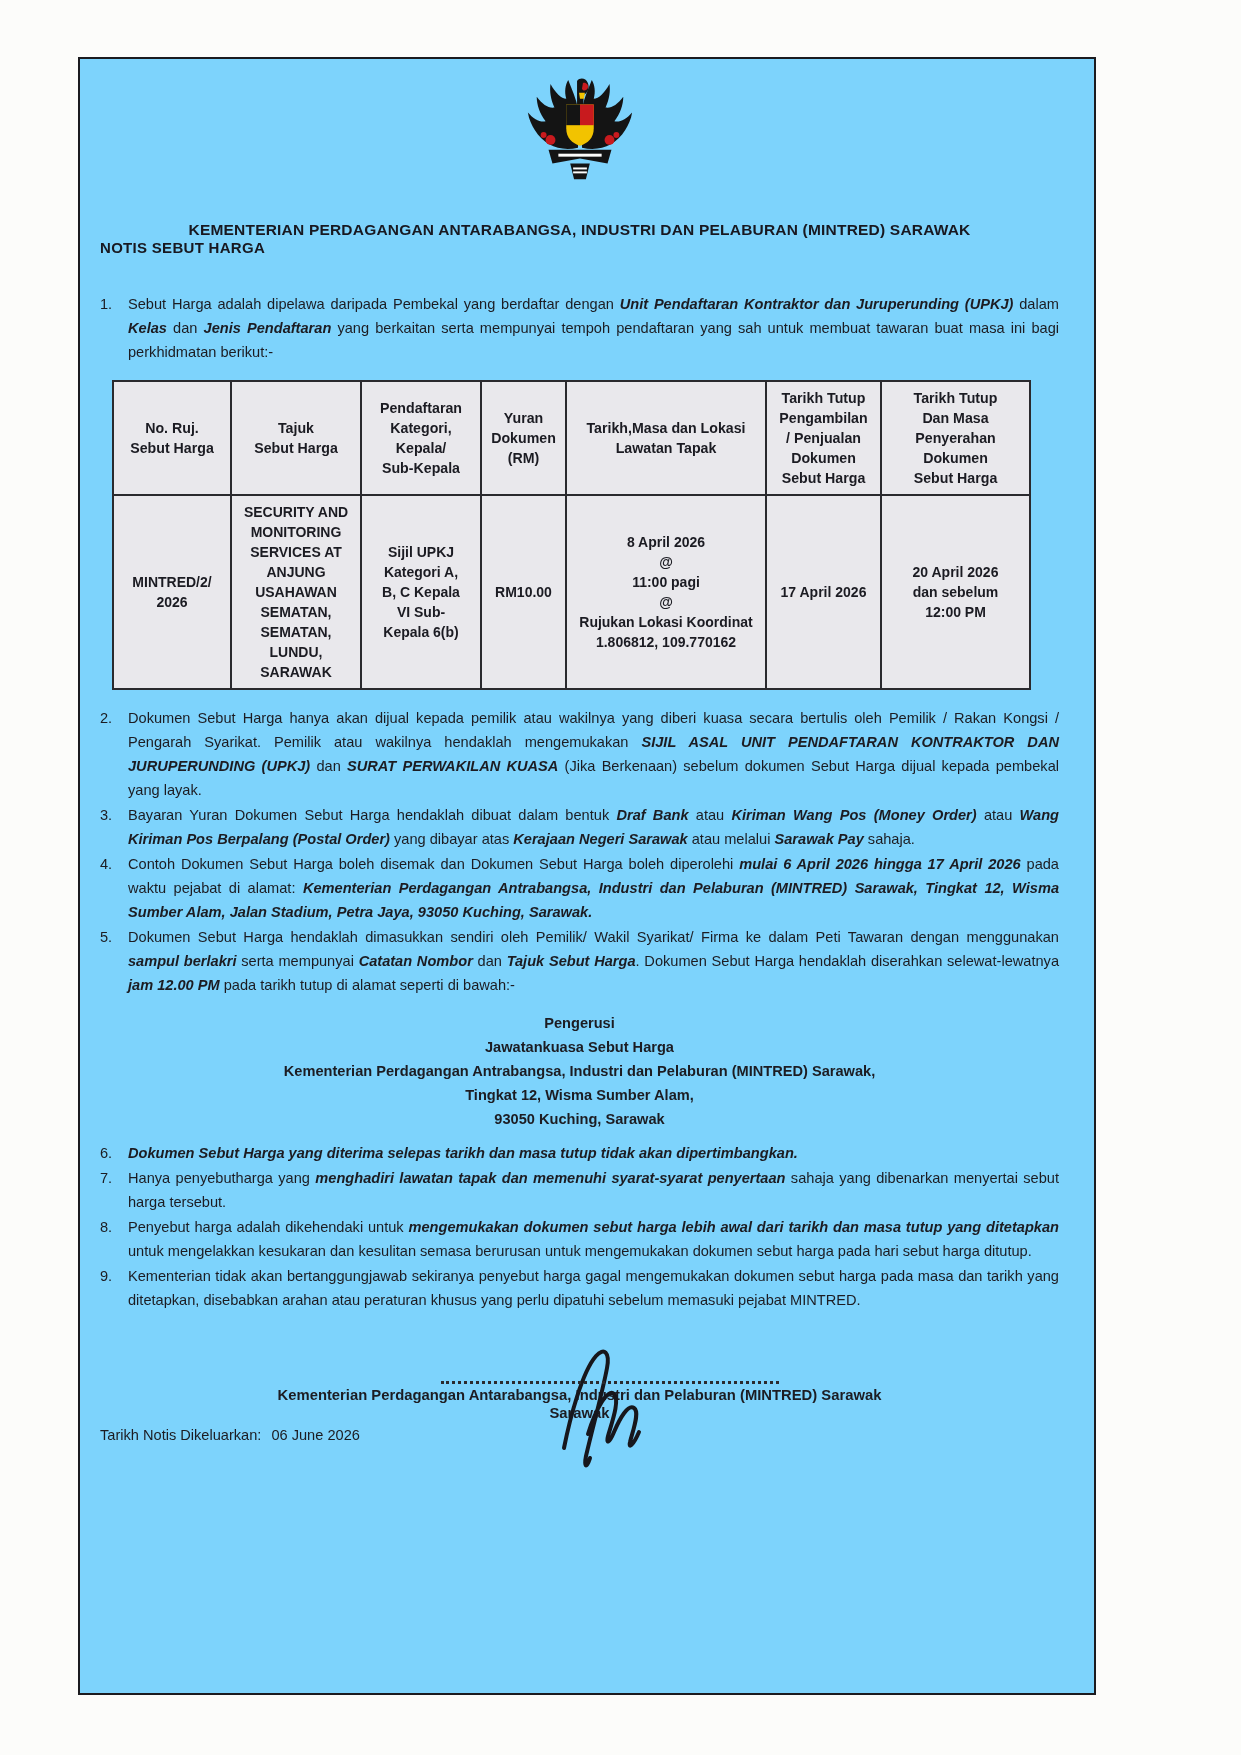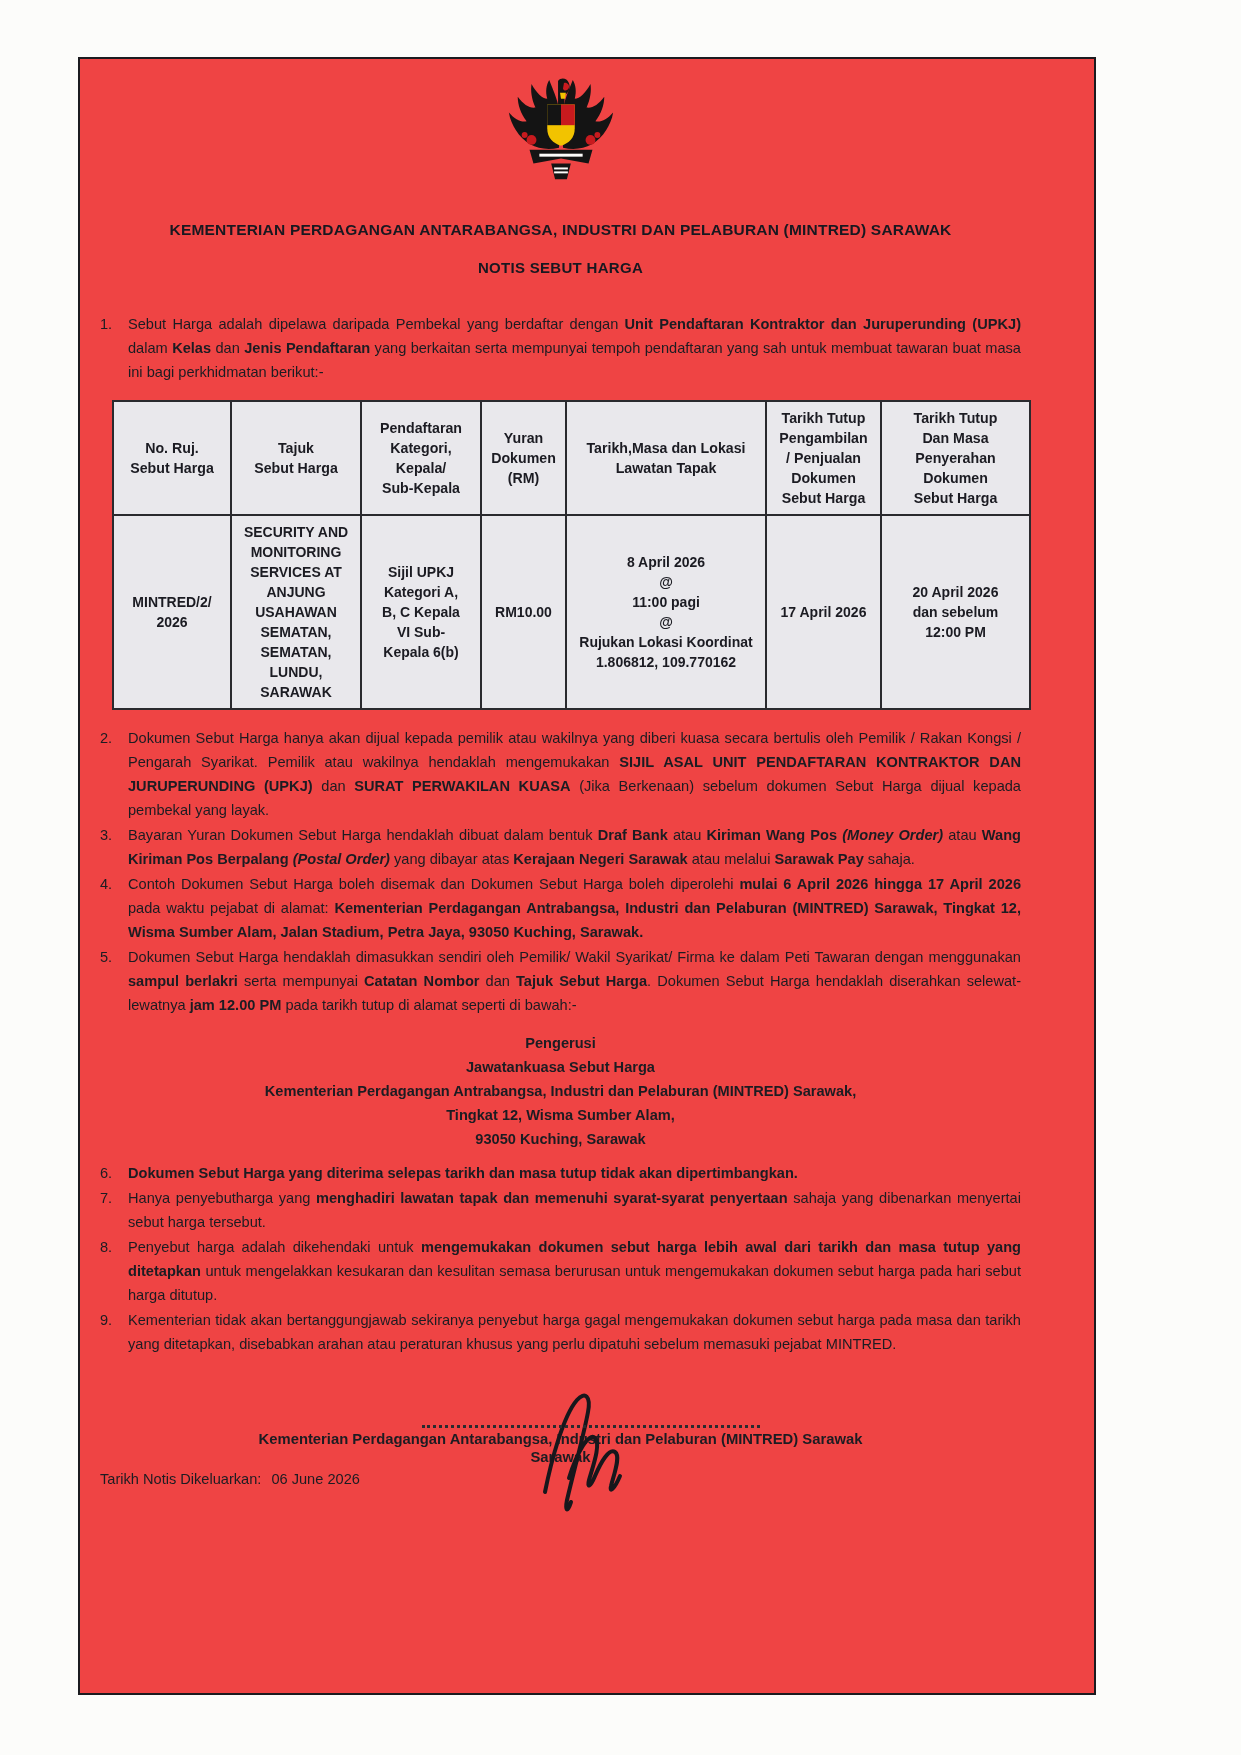--- a/index.html
+++ b/index.html
@@ -9,37 +9,37 @@
     background:#fcfcfa;
     font-family:"Liberation Sans","DejaVu Sans",sans-serif;
     color:#1c1c22;
     overflow:hidden;
   }
   .frame{
     position:absolute;left:78px;top:57px;
     width:1018px;height:1638px;
     border:2px solid #1b1b1f;
     box-sizing:border-box;
-    padding:14px 73px 0 20px;
-    background:#ef4444;
+    padding:14px 35px 0 20px;
+    background:#7dd3fc;
   }
   .crest{display:block;margin:4px auto 0;width:118px;height:118px;}
   .doc-title{
     text-align:center;font-weight:bold;font-size:15.5px;
     letter-spacing:.2px;margin-top:26px;color:#181820;
   }
   .doc-subtitle{
-    text-align:center;font-weight:bold;font-size:15px;
-    letter-spacing:.3px;margin-top:20px;color:#181820;
+    font-weight:bold;font-size:15px;
+    letter-spacing:.3px;color:#181820;
   }
   .items{margin-top:36px;font-size:14.6px;line-height:24px;}
   .item{display:flex;margin-top:1px;}
   .item .num{flex:0 0 28px;font-weight:normal;}
   .item .txt{flex:1;text-align:justify;}
-  .b{font-weight:bold;}
+  .b{font-weight:bold;font-style:italic;}
   .i{font-style:italic;}
   .pre{white-space:pre-line;}
 
   table.quote{
     border-collapse:collapse;
     margin:16px 0 16px 12px;
     width:917px;table-layout:fixed;
     font-size:14px;line-height:20px;
   }
   table.quote th,table.quote td{

